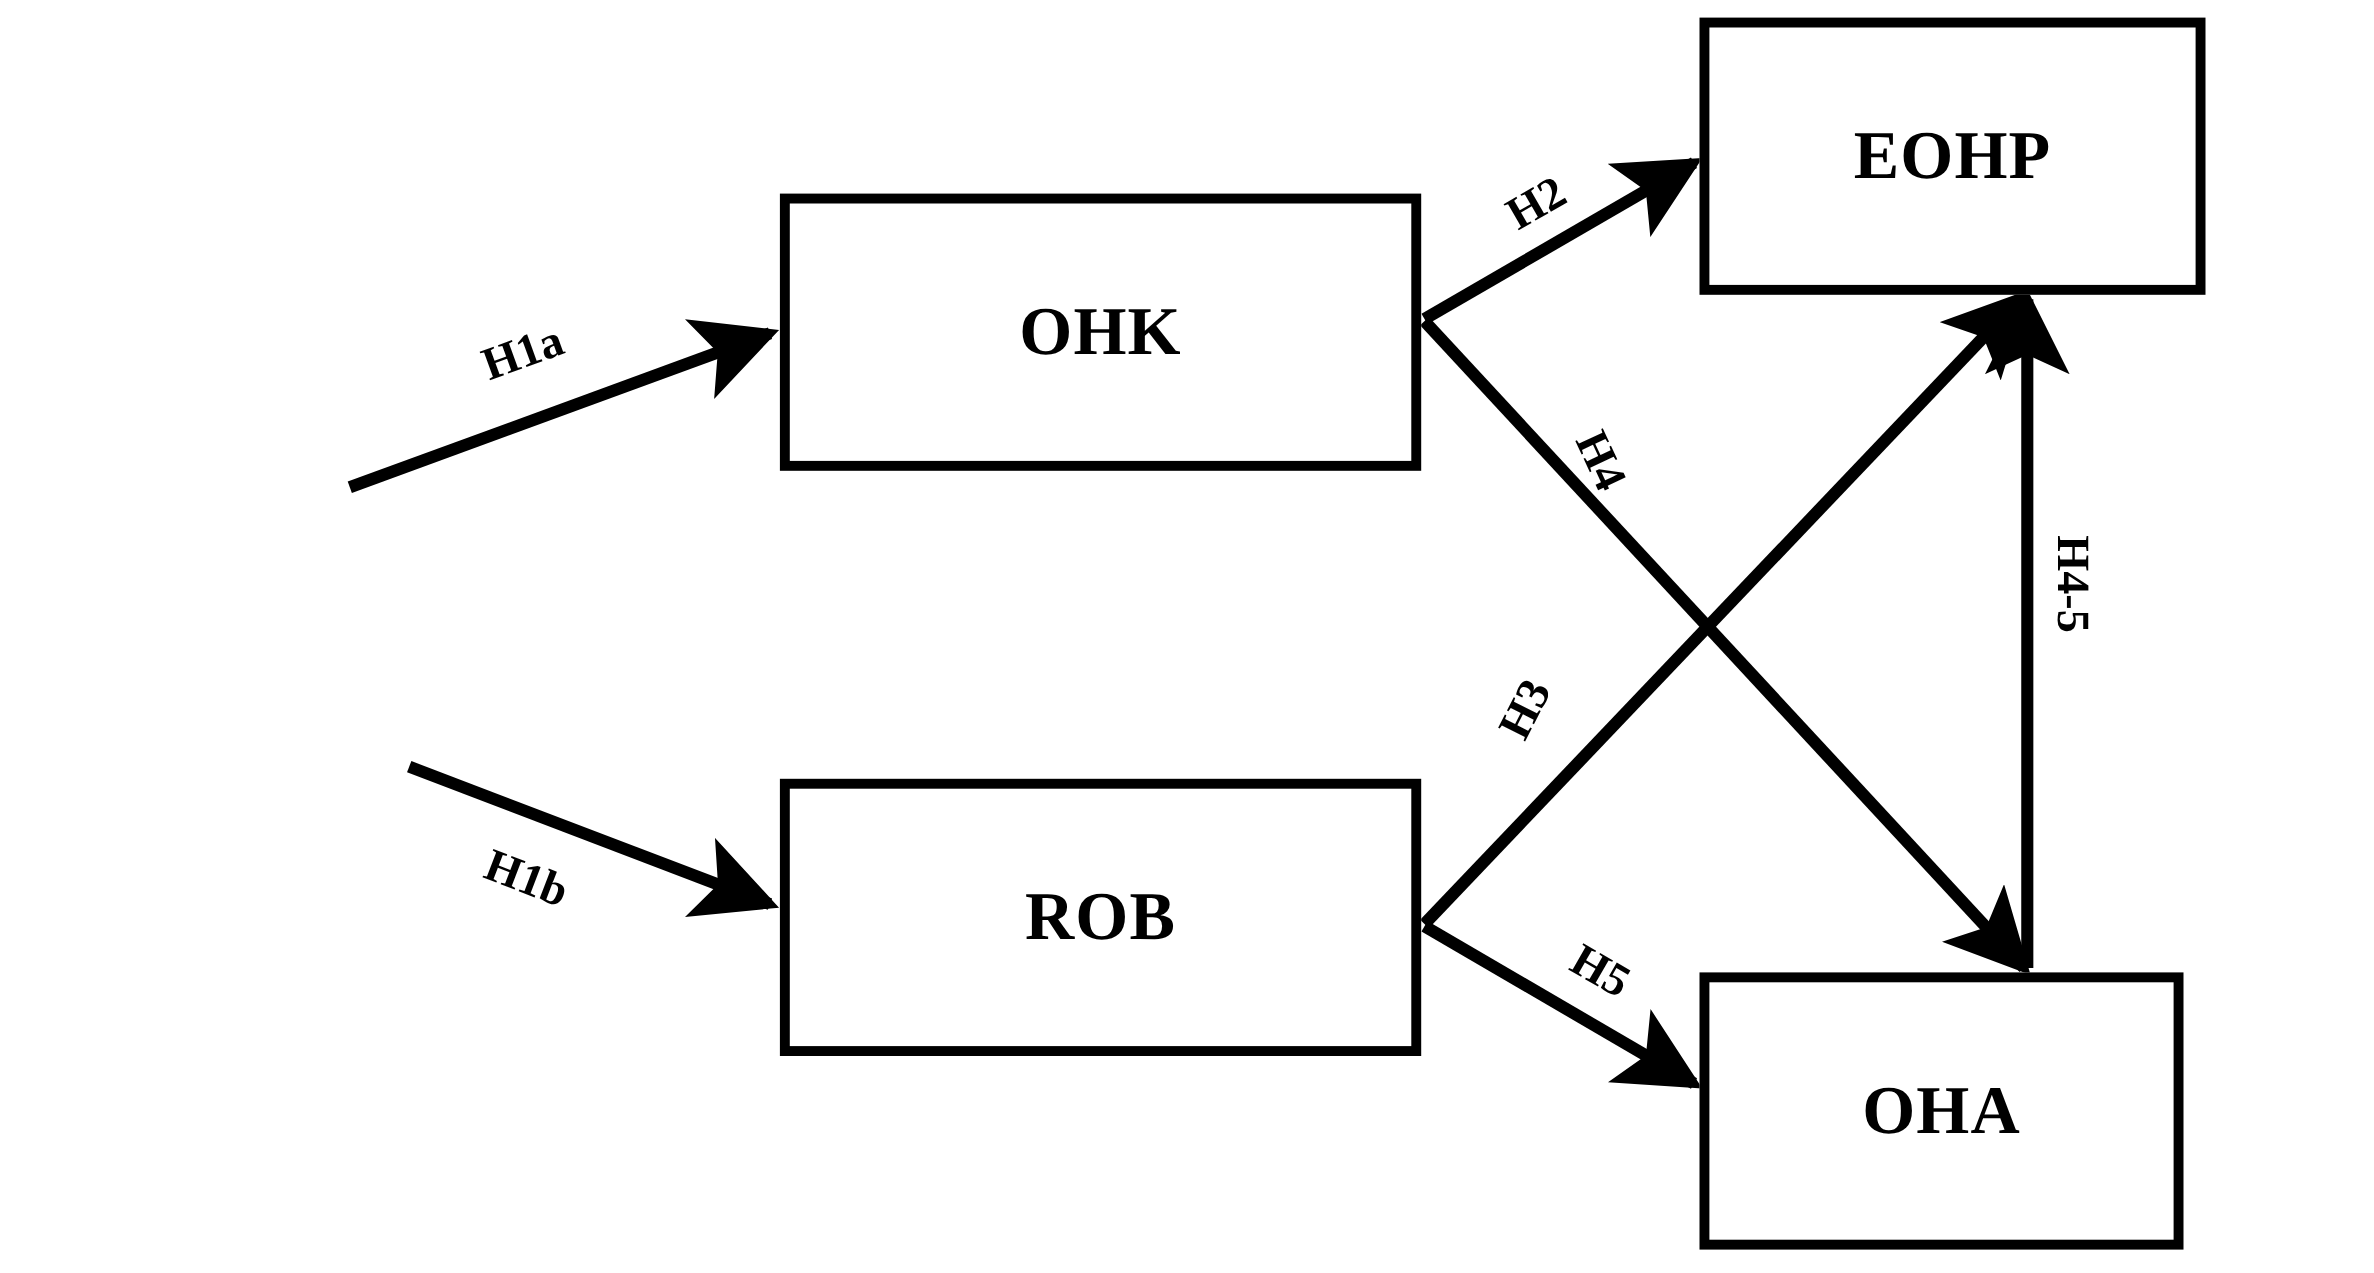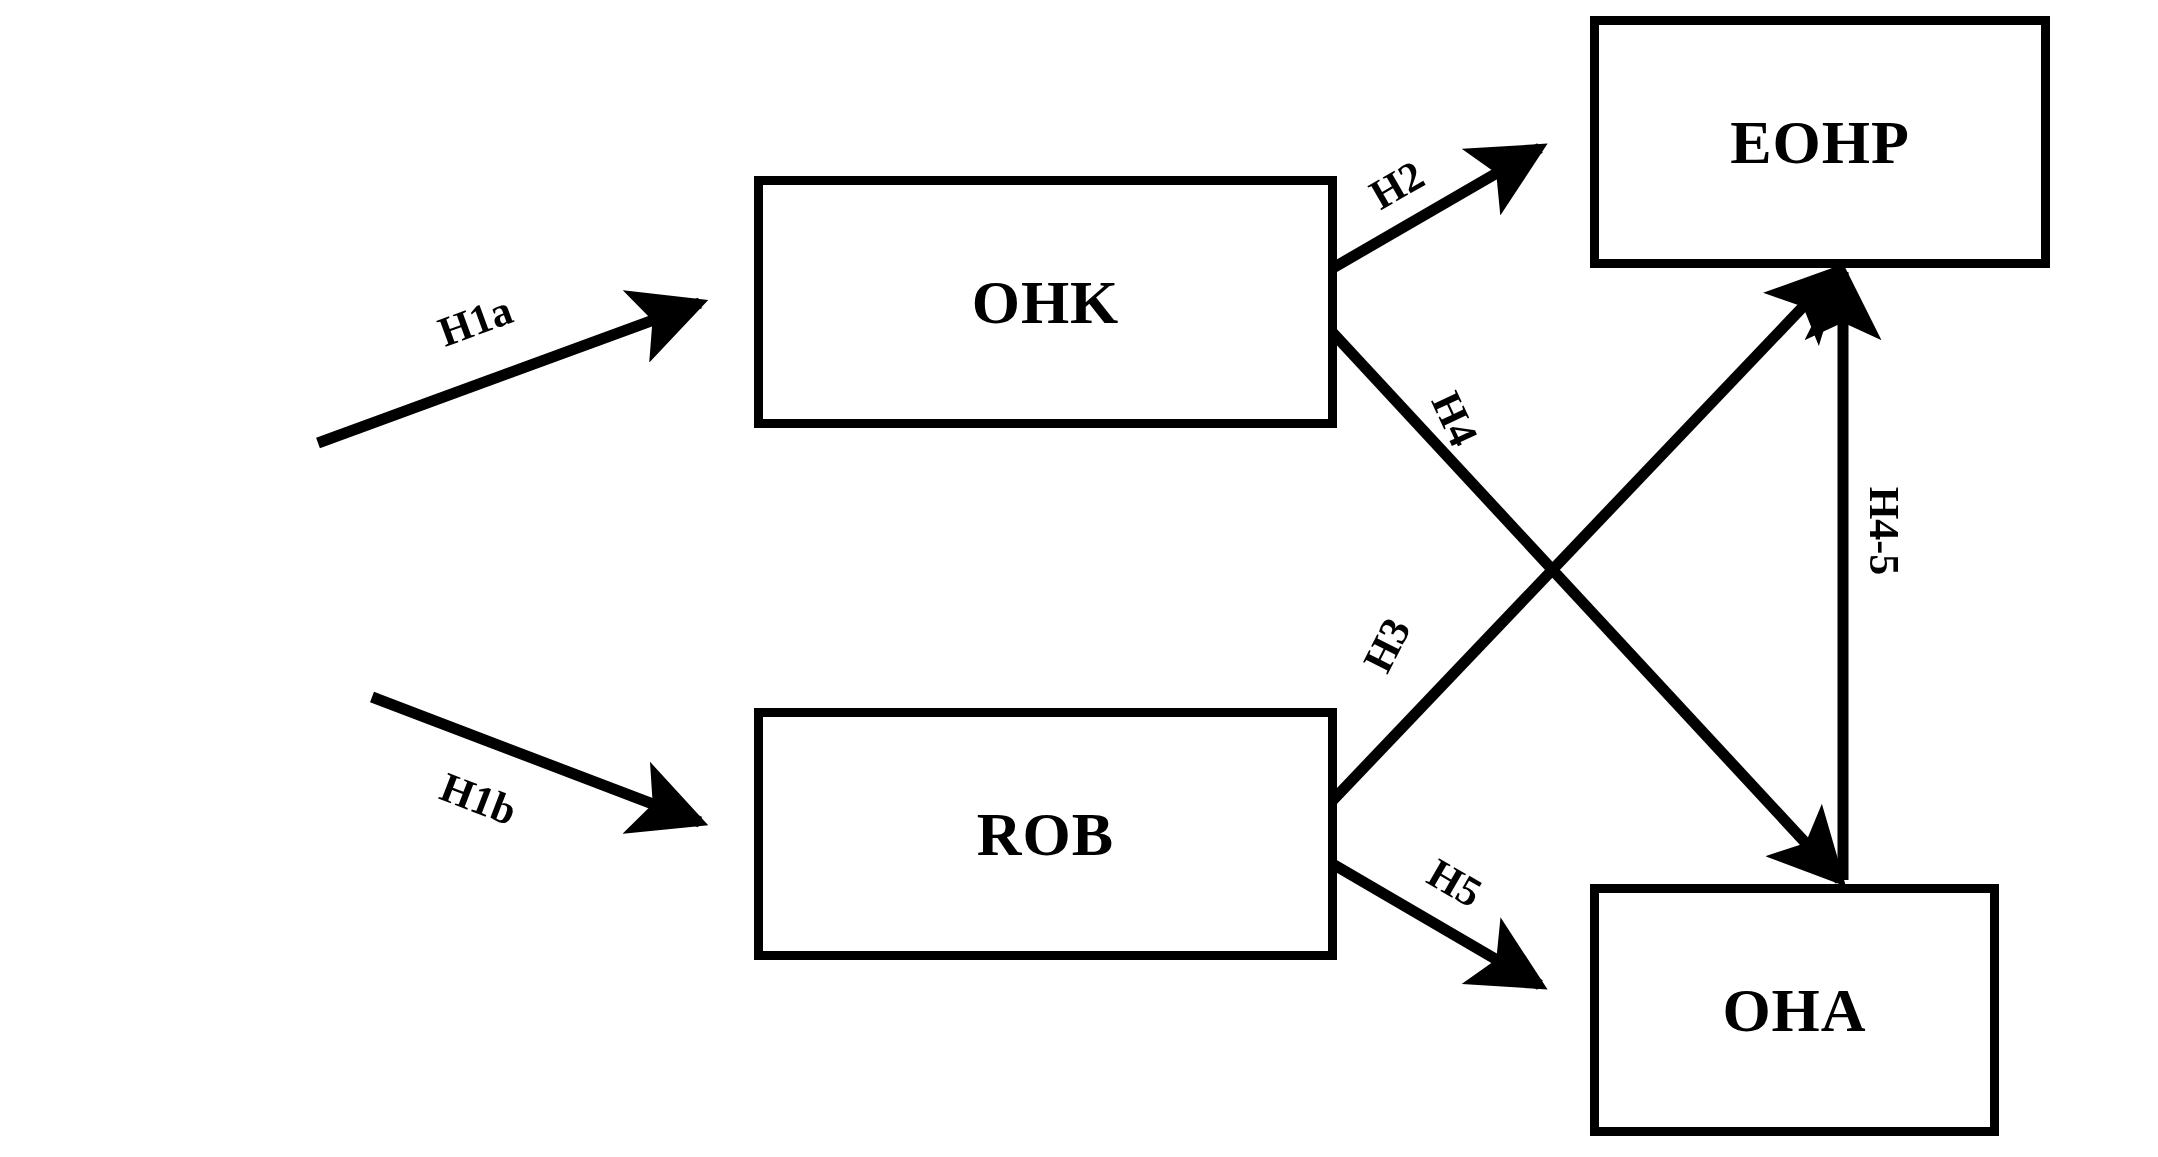--- a/index.html
+++ b/index.html
@@ -27,21 +27,20 @@
   }
   .node-box {
     position: absolute;
     box-sizing: border-box;
     background: #ffffff;
     border: 9px solid #000000;
     display: flex;
     align-items: center;
     justify-content: center;
     z-index: 5;
-    margin-left: 45px;
   }
   .node-label {
     font-family: "Liberation Serif", "DejaVu Serif", serif;
     font-weight: bold;
     font-size: 62px;
     color: #000000;
     letter-spacing: 1px;
     line-height: 1;
     white-space: nowrap;
   }
@@ -90,21 +89,21 @@
   </div>
 
   <div class="node-box" style="left:709px; top:176px; width:583px; height:252px;">
     <span class="node-label">OHK</span>
   </div>
 
   <div class="node-box" style="left:1545px; top:16px; width:460px; height:252px;">
     <span class="node-label">EOHP</span>
   </div>
 
-  <div class="node-box" style="left:1545px; top:884px; width:409px; height:252px;">
+  <div class="node-box" style="left:1545px; top:884px; width:440px; height:252px;">
     <span class="node-label">OHA</span>
   </div>
 
   <div class="edge-label" style="left:438px; top:300px; transform:rotate(-20deg);">H1a</div>
 
   <div class="edge-label" style="left:440px; top:778px; transform:rotate(21deg);">H1b</div>
 
   <div class="edge-label" style="left:1370px; top:164px; transform:rotate(-30deg);">H2</div>
 
   <div class="edge-label" style="left:1428px; top:398px; transform:rotate(65deg);">H4</div>

